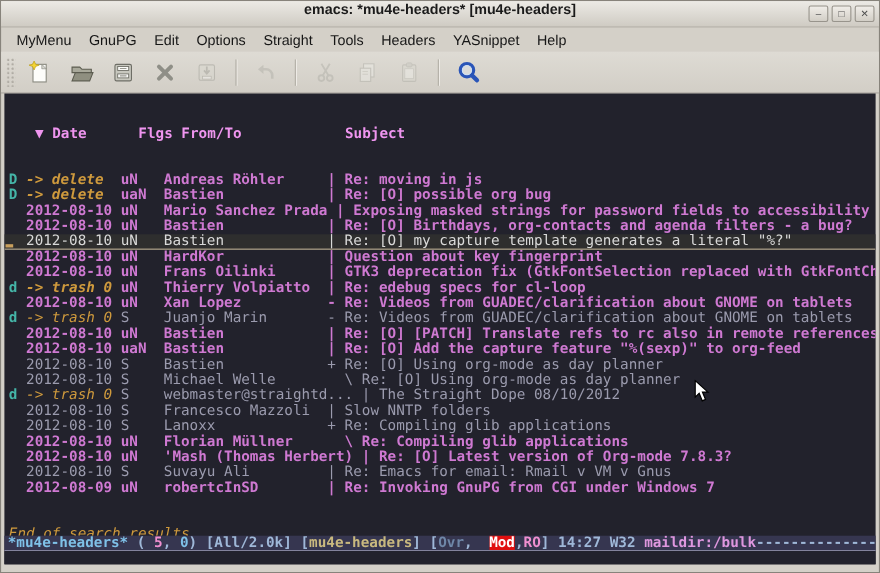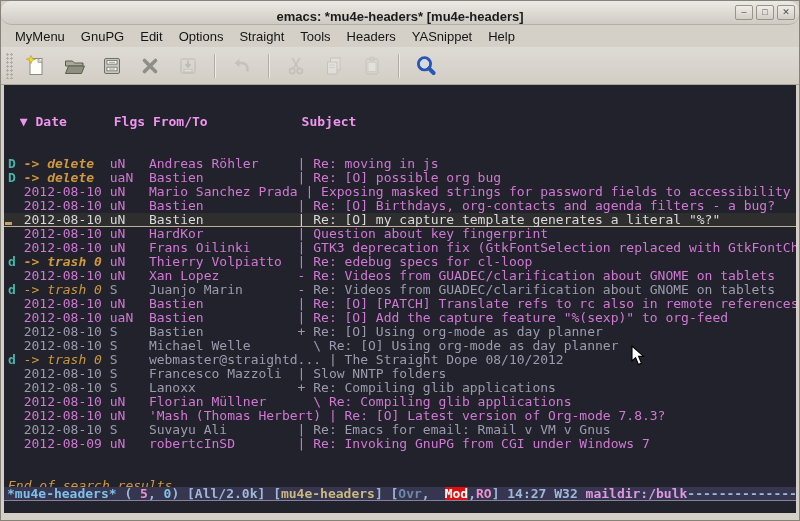--- a/index.html
+++ b/index.html
@@ -3,22 +3,22 @@
 <meta charset="utf-8">
 <style>
   * { margin:0; padding:0; box-sizing:border-box; }
   html,body { width:800px; height:521px; overflow:hidden; }
   body { font-family:"Liberation Sans", sans-serif; }
 
   .frame { position:relative; width:800px; height:521px;
            background:var(--chrome); border:1px solid #87837b; overflow:hidden; }
 
   
-  .titlebar { height:24px; position:relative; display:flex; align-items:flex-end; justify-content:center;
-              background:linear-gradient(#eceae5,#cfcbc3); border-bottom:1px solid #b3afa7;border-radius:10px; }
+  .titlebar { height:24px; position:relative; display:flex; align-items:flex-start; justify-content:center;
+              background:linear-gradient(#eceae5,#cfcbc3); border-bottom:1px solid #b3afa7; }
   .window-title { font-weight:bold; font-size:13px; color:#1b1b1b; }
   .window-controls { position:absolute; right:4px; top:4px; display:flex; gap:3px; }
   .winbtn { width:18px; height:15px; background:linear-gradient(#f0ede8,#d2cec6);
             border:1px solid #98948c; border-radius:2px; font-size:9px; line-height:12px;
             text-align:center; color:#4e4e4e; }
 
   
   .menubar { height:22px; display:flex; align-items:center; padding-left:6px;
              font-size:13px; color:#161616; }
   .menu-item { padding:2px 8px; }
@@ -32,26 +32,26 @@
   .tbtn { width:34px; height:30px; display:flex; align-items:center; justify-content:center; margin:0 2px; }
   .tbtn.disabled { opacity:.38; }
   .tb-sep { width:2px; height:24px; margin:0 7px;
             border-left:1px solid #b2aea6; border-right:1px solid #eeebe6; }
 
   
   .term { margin:0 3px; height:428px; display:flex; flex-direction:column;
           background:var(--buffer_bg); }
   .buffer { height:402px; overflow:hidden; padding-top:2px;
             font-family:"DejaVu Sans Mono", monospace; font-size:13px; line-height:14px; white-space:pre; }
-  .hline { color:var(--header_pink); font-weight:bold; padding-left:8px; height:14px; }
+  .hline { color:var(--header_pink); font-weight:bold; padding-left:20px; height:14px; }
   .mrow { padding-left:4px; height:14px; }
   .mrow.currentrow { background:var(--current_bg); color:var(--current_fg);
                      border-bottom:1px solid var(--current_underline); position:relative; }
   .cursor-hbar { position:absolute; left:1px; bottom:1px; width:7px; height:3px; background:#c9a05d; }
-  .unr { color:var(--unread); font-weight:normal; }
+  .unr { color:var(--unread); font-weight:bold; }
   .rd  { color:var(--read); }
   .cur { color:var(--current_fg); font-weight:normal; }
   .mk  { color:var(--teal); font-weight:bold; }
   .act { color:var(--orange); font-style:italic; }
   .act.b { font-weight:bold;margin-top:16px; }
   .footer { color:var(--orange); font-style:italic; padding-left:4px; height:14px; }
 
   
   .modeline { height:14px; background:var(--modeline_bg); padding-left:3px;
               font-family:"DejaVu Sans Mono", monospace; font-size:13px; line-height:13px;

